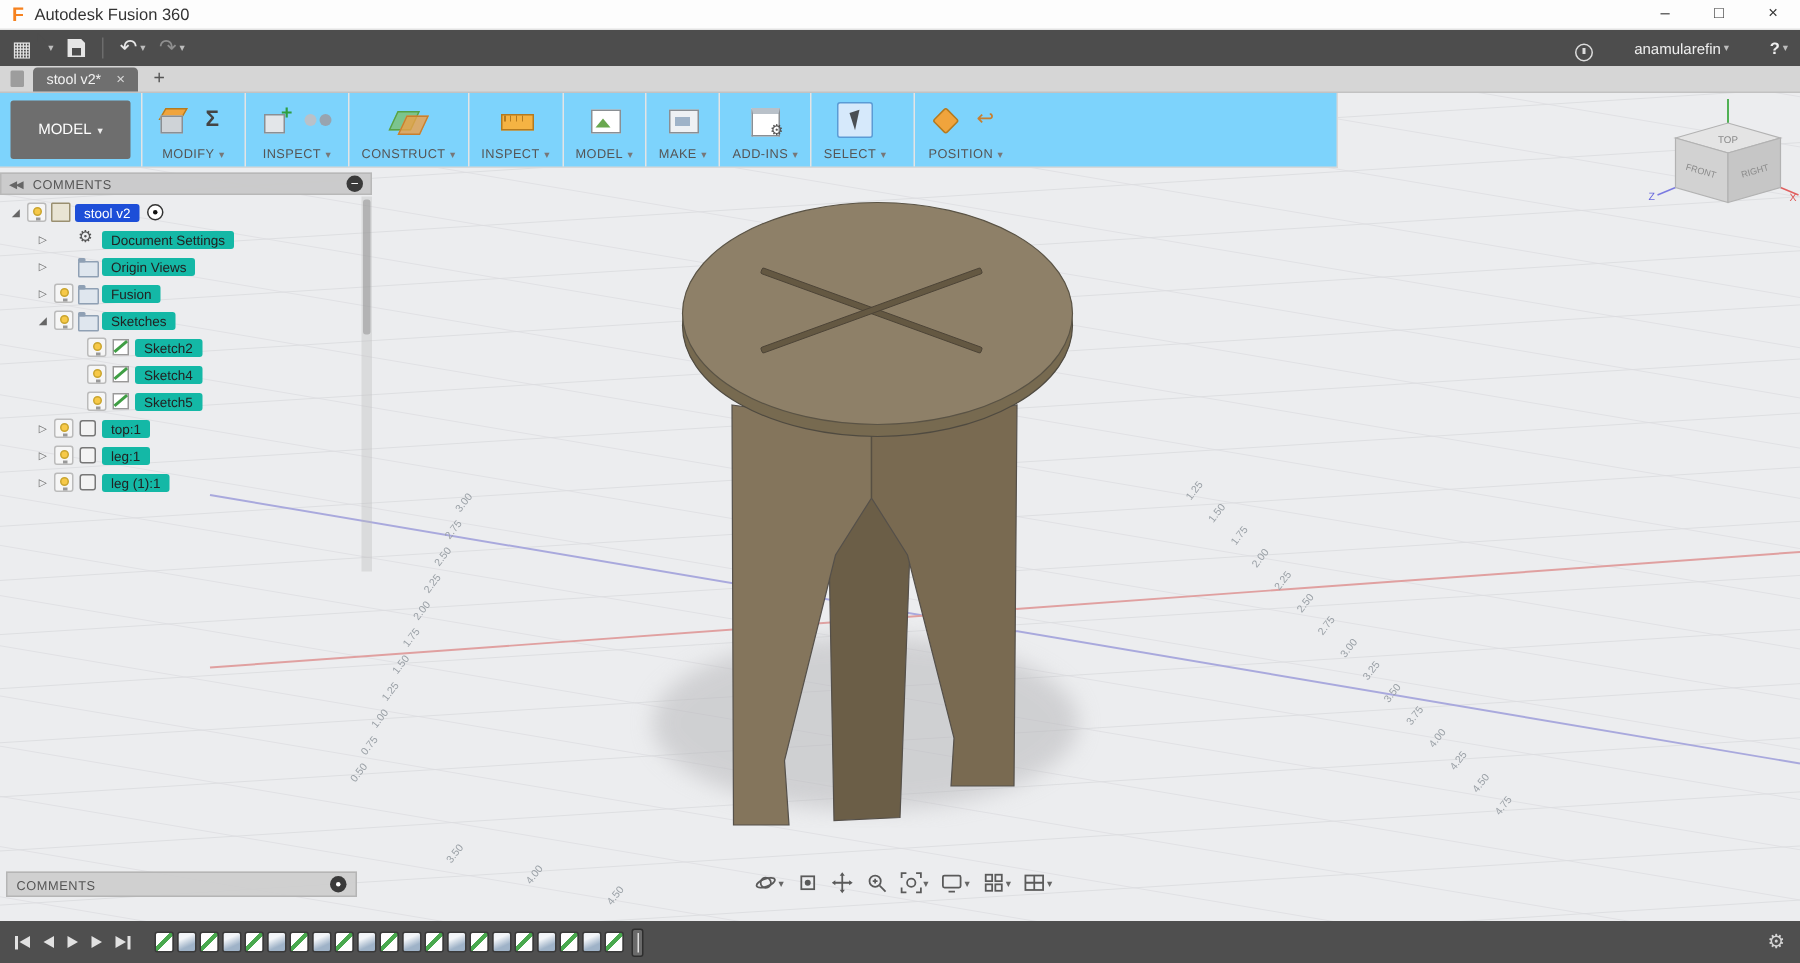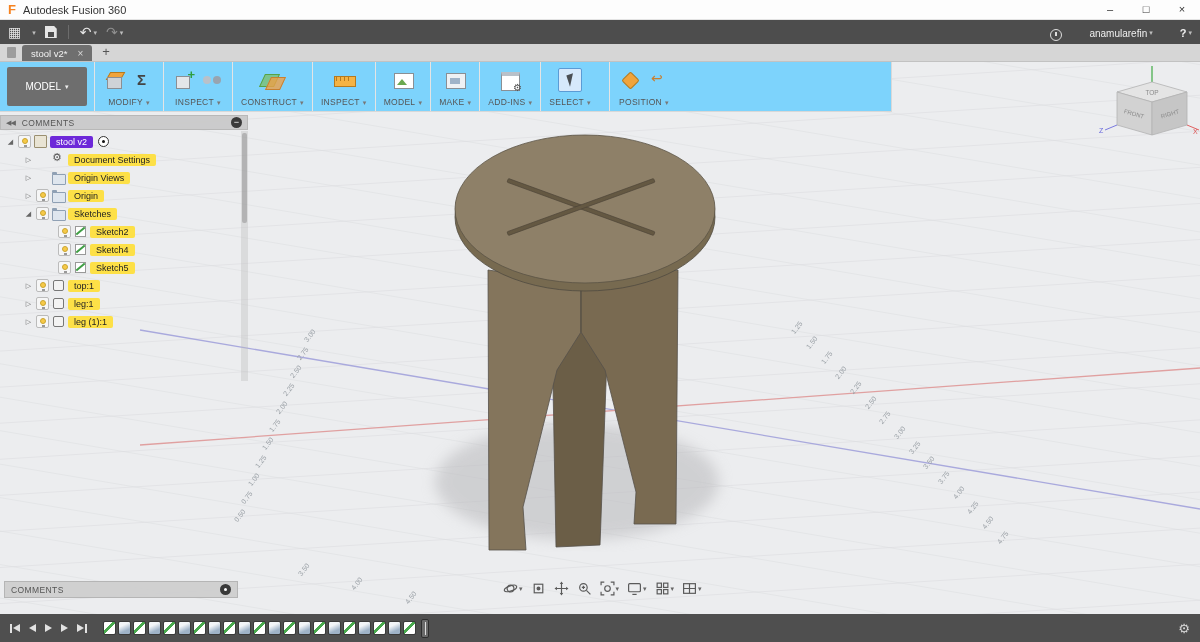--- a/index.html
+++ b/index.html
@@ -104,22 +104,22 @@
 .bulb::after{content:"";position:absolute;left:1px;top:6px;width:3px;height:2px;background:#999}
 .b-row[data-bulb="false"] .bulbwrap{visibility:hidden}
 .row-ic{width:13px;height:13px;position:relative;flex:0 0 auto}
 .b-row[data-icon="gear"] .row-ic::before{content:"⚙";position:absolute;left:0;top:-2px;font-size:11px;color:#555}
 .b-row[data-icon="folder"] .row-ic::before{content:"";position:absolute;left:0;top:3px;width:12px;height:9px;background:#dfe6ee;border:1px solid #8fa0b4;border-radius:1px}
 .b-row[data-icon="folder"] .row-ic::after{content:"";position:absolute;left:0;top:1px;width:5px;height:3px;background:#8fa0b4;border-radius:1px}
 .b-row[data-icon="sketch"] .row-ic::before{content:"";position:absolute;inset:1px;background:#fff;border:1px solid #999}
 .b-row[data-icon="sketch"] .row-ic::after{content:"";position:absolute;left:1px;top:5px;width:11px;height:2px;background:#3f9e44;transform:rotate(-40deg)}
 .b-row[data-icon="component"] .row-ic::before{content:"";position:absolute;inset:1px;border:1px solid #777;border-radius:2px;background:#f3f3f3}
 .b-row[data-icon="doc"] .row-ic::before{content:"";position:absolute;inset:0;background:#e9e4d4;border:1px solid #9a8f70;border-radius:1px}
-.chip{background:#fde047;color:#222;padding:1px 6px;border-radius:2px;white-space:nowrap}
-.b-row[data-type="root"] .chip{background:#6d28d9;color:#fff}
+.chip{background:#14b8a6;color:#222;padding:1px 6px;border-radius:2px;white-space:nowrap}
+.b-row[data-type="root"] .chip{background:#1d4ed8;color:#fff}
 .radio{display:none}
 .b-row[data-radio="true"] .radio{display:inline-block;width:11px;height:11px;border:1.5px solid #333;border-radius:50%;background:#fff;position:relative;margin-left:2px}
 .b-row[data-radio="true"] .radio::after{content:"";position:absolute;left:2.5px;top:2.5px;width:3px;height:3px;background:#111;border-radius:50%}
 
 
 .scene{position:absolute;inset:0;z-index:1}
 .axlayer{position:absolute;inset:0;z-index:2;pointer-events:none}
 .axlabel{position:absolute;font-size:7px;color:#9aa0a6;transform:rotate(-52deg);white-space:nowrap}
 
 
@@ -378,21 +378,21 @@
           <span class="row-ic"></span>
           <span class="chip">Origin Views</span>
 
         </div>
           <div class="b-row" data-icon="folder" data-exp="closed" data-bulb="true" data-indent="1">
           <span class="tri"></span>
           <span class="bulbwrap">
               <span class="bulb"></span>
             </span>
           <span class="row-ic"></span>
-          <span class="chip">Origin</span>
+          <span class="chip">Fusion</span>
 
         </div>
           <div class="b-row" data-icon="folder" data-exp="open" data-bulb="true" data-indent="1">
           <span class="tri"></span>
           <span class="bulbwrap">
               <span class="bulb"></span>
             </span>
           <span class="row-ic"></span>
           <span class="chip">Sketches</span>
 

